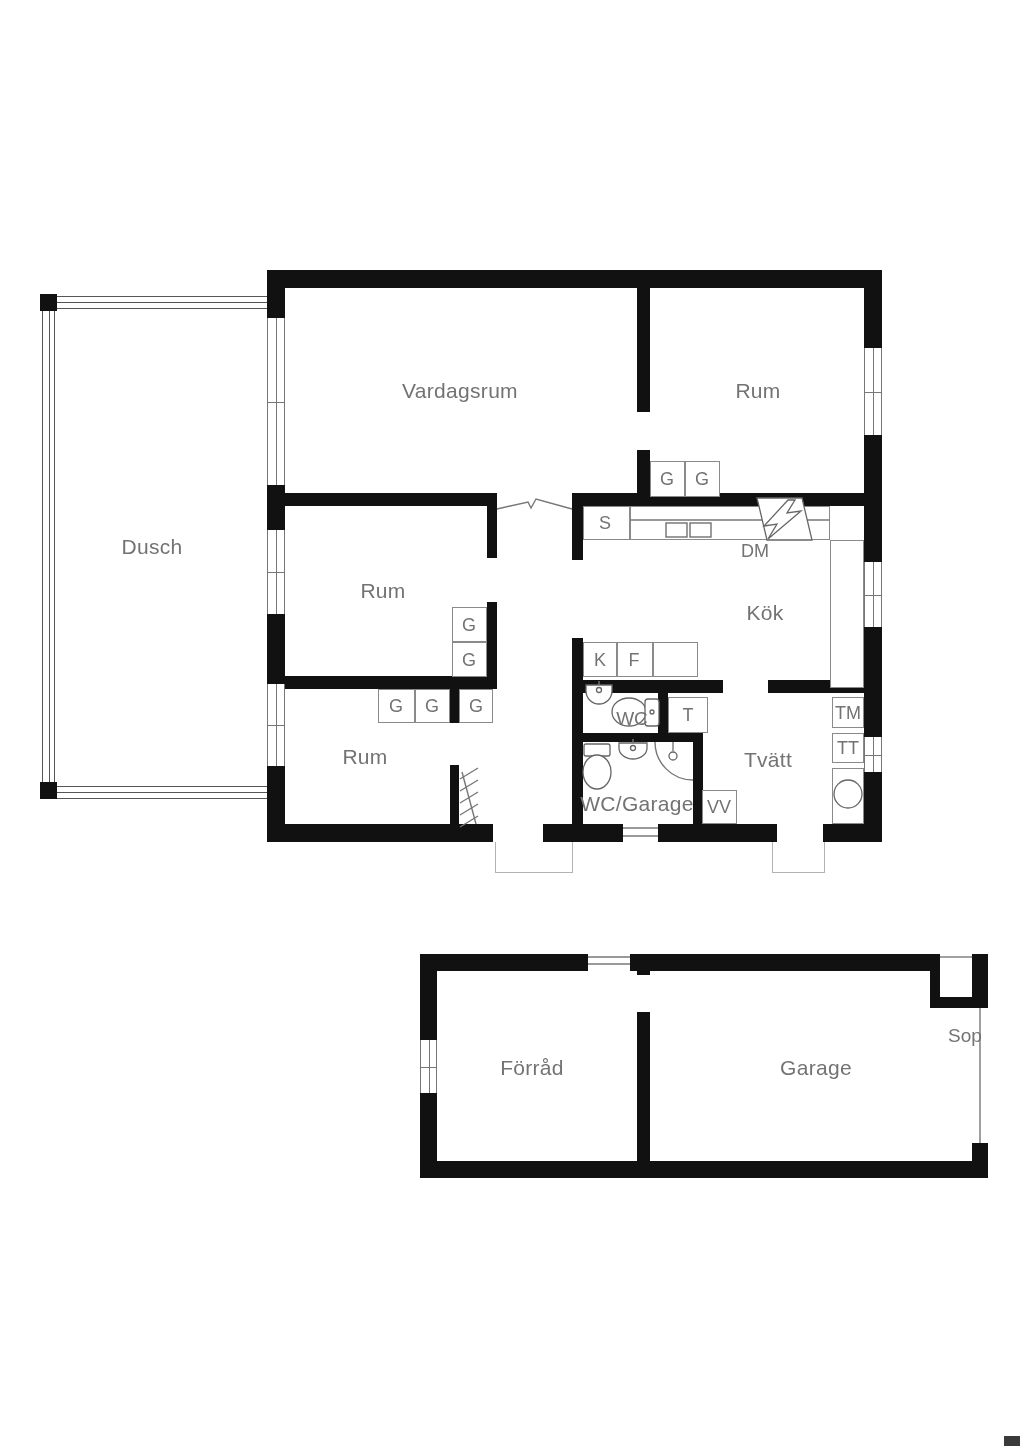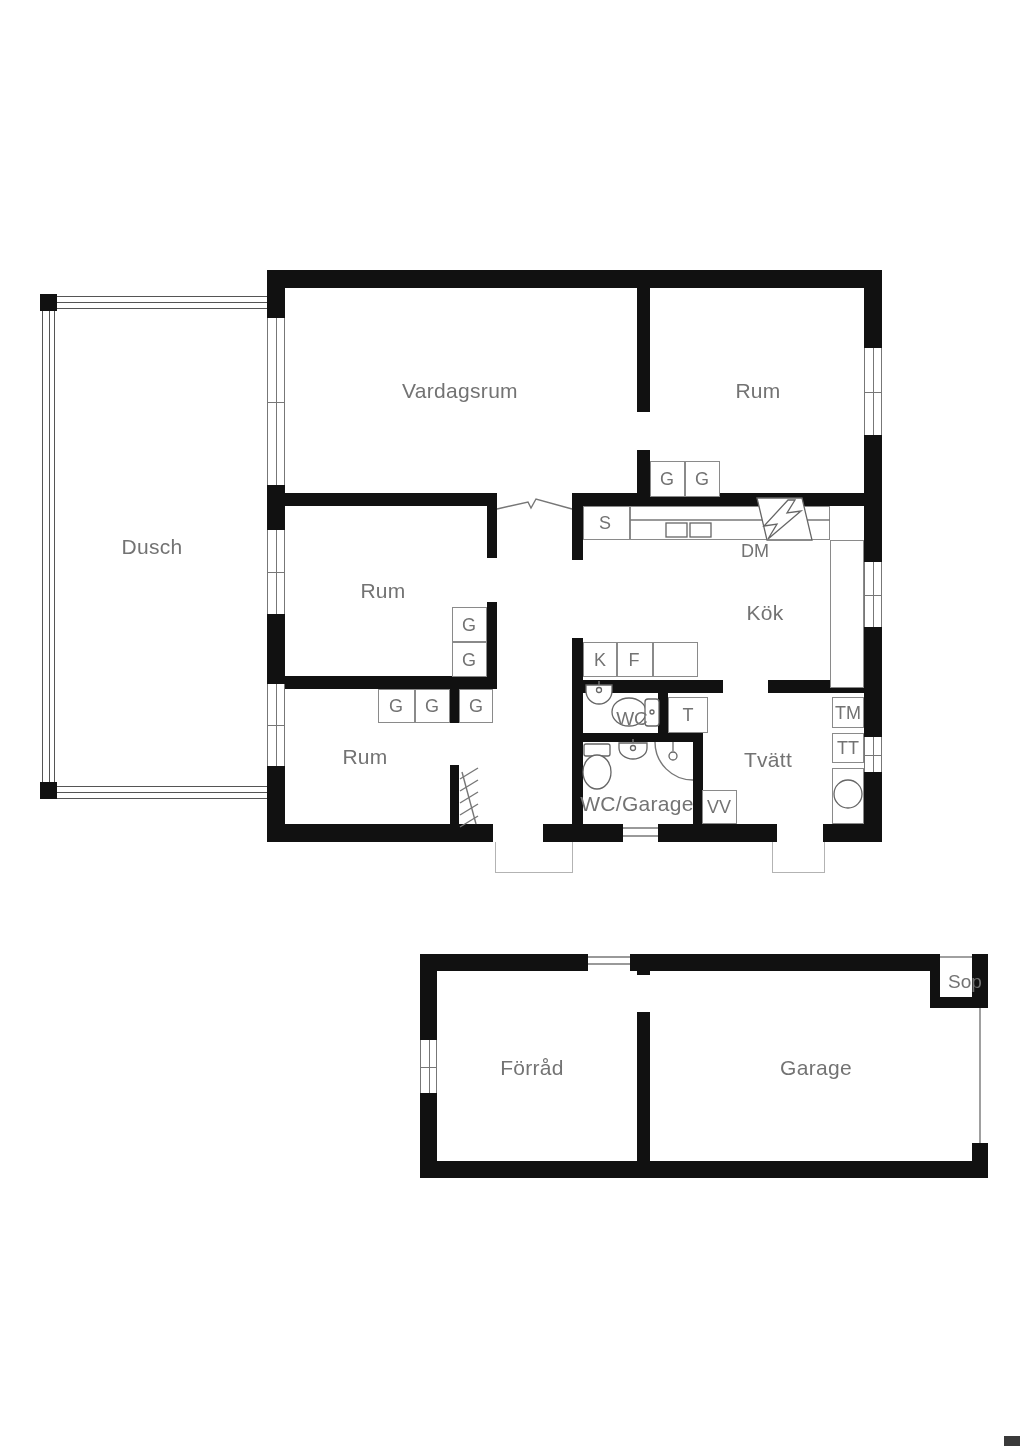--- a/index.html
+++ b/index.html
@@ -178,21 +178,21 @@
   <div class="label room" style="left:460px;top:391px;">Vardagsrum</div>
   <div class="label room" style="left:758px;top:391px;">Rum</div>
   <div class="label room" style="left:383px;top:591px;">Rum</div>
   <div class="label room" style="left:365px;top:757px;">Rum</div>
   <div class="label room" style="left:765px;top:613px;text-align:right;">Kök</div>
   <div class="label room" style="left:768px;top:760px;">Tvätt</div>
   <div class="label room" style="left:637px;top:804px;">WC/Garage</div>
   <div class="label mid" style="left:632px;top:719px;">WC</div>
   <div class="label room" style="left:532px;top:1068px;">Förråd</div>
   <div class="label room" style="left:816px;top:1068px;">Garage</div>
-  <div class="label mid" style="left:958px;top:982px;padding-left:14px;">Sop</div>
+  <div class="label mid" style="left:958px;top:1036px;padding-left:14px;">Sop</div>
 
   <div class="label small" style="left:667px;top:479px;">G</div>
   <div class="label small" style="left:702px;top:479px;">G</div>
   <div class="label small" style="left:469px;top:625px;">G</div>
   <div class="label small" style="left:469px;top:660px;">G</div>
   <div class="label small" style="left:396px;top:706px;">G</div>
   <div class="label small" style="left:432px;top:706px;">G</div>
   <div class="label small" style="left:476px;top:706px;">G</div>
 
   <div class="label small" style="left:605px;top:523px;">S</div>

